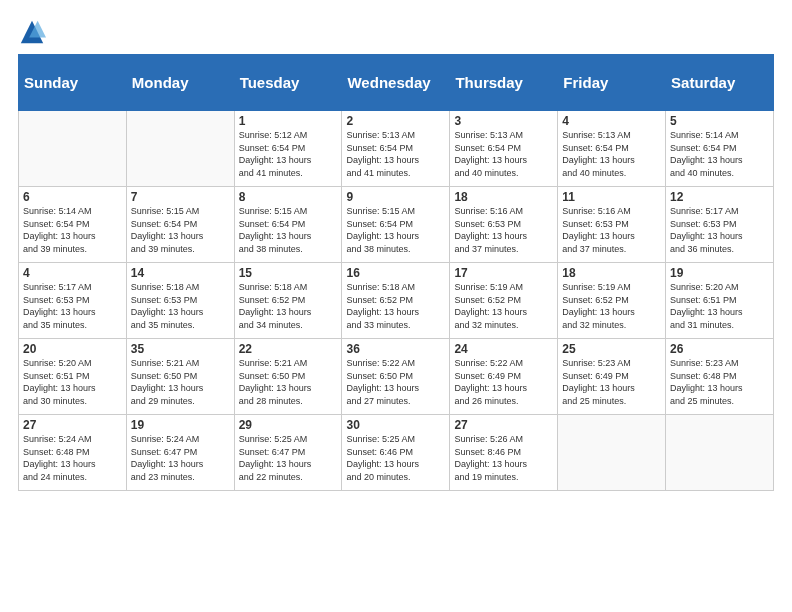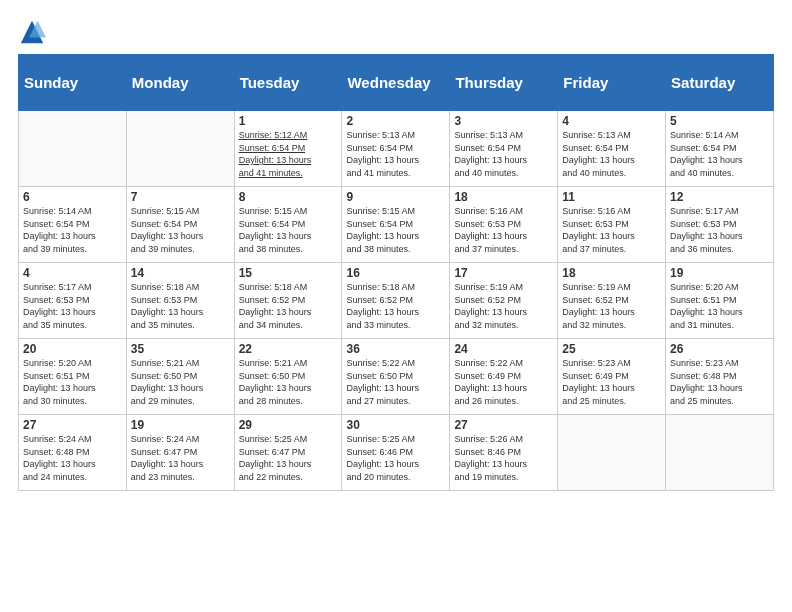--- a/index.html
+++ b/index.html
@@ -125,21 +125,21 @@
           <th>Friday</th>
           <th>Saturday</th>
         </tr>
     </thead>
     <tbody id="calendar-body">
     <tr class="week-row">
           <td class="empty-cell"></td>
           <td class="empty-cell"></td>
           <td>
             <div class="day-num">1</div>
-            <div class="day-info" style="white-space: pre-line; text-decoration: underline;">Sunrise: 5:12 AM
+            <div class="day-info" style="white-space: pre-line;">Sunrise: 5:12 AM
 Sunset: 6:54 PM
 Daylight: 13 hours
 and 41 minutes.</div>
           </td>
           <td>
             <div class="day-num">2</div>
             <div class="day-info" style="white-space: pre-line;">Sunrise: 5:13 AM
 Sunset: 6:54 PM
 Daylight: 13 hours
 and 41 minutes.</div>

